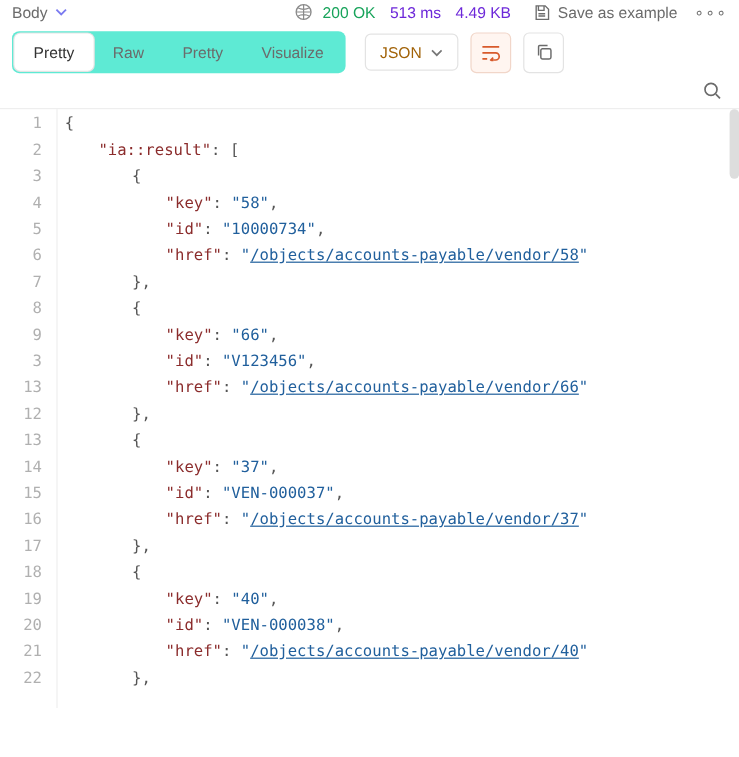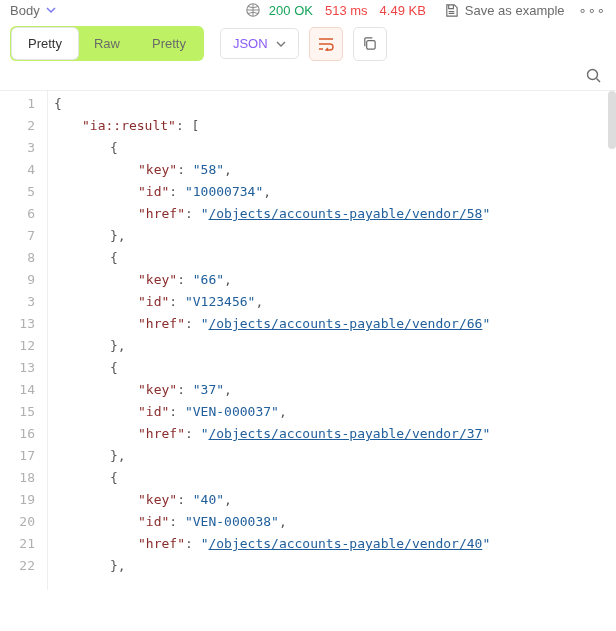--- a/index.html
+++ b/index.html
@@ -21,39 +21,39 @@
     display: inline-flex;
     align-items: center;
     gap: 6px;
     color: #6b6b6b;
     cursor: pointer;
   }
   .body-dd .chev { color: #7a7af0; }
   .spacer { flex: 1; }
   .net-icon { color: #8a8a8a; display:inline-flex; }
   .status-code { color: #17a35a; font-weight: 500; }
-  .metric { color: #ef4444; margin-left: 4px; }
+  .metric { color: #6d28d9; margin-left: 4px; }
   .save-ex {
     display: inline-flex;
     align-items: flex-end;
     gap: 6px;
     color: #6b6b6b;
     margin-left: 10px;
     cursor: pointer;
   }
   .more { color: #6b6b6b; margin-left: 6px; cursor:pointer; letter-spacing:1px;}
   .tab-row {
     display: flex;
     align-items: center;
     padding: 6px 10px 0 10px;
     gap: 2px;
   }
   .tabs {
     display: inline-flex;
-    background: #bef264;
+    background: #5eead4;
     border-radius: 6px;
     padding: 2px;
   }
   .tab {
     padding: 8px 16px;
     color: #6b6b6b;
     cursor: pointer;
     border-radius: 5px;
     font-size: 13px;
   }
@@ -62,21 +62,21 @@
     color: #333;
     box-shadow: 0 0 0 1px #e3e3e3;
   }
   .fmt-dd {
     display: inline-flex;
     align-items: center;
     gap: 8px;
     border: 1px solid #e3e3e3;
     border-radius: 5px;
     padding: 7px 12px;
-    color: #8b5cf6;
+    color: #a16207;
     margin-left: 14px;
     cursor: pointer;
   }
   .icon-btn {
     display: inline-flex;
     align-items: center;
     justify-content: center;
     width: 34px;
     height: 34px;
     border: 1px solid #e3e3e3;
@@ -158,20 +158,21 @@
     <span>Save as example</span>
   </span>
   <span class="more">∘∘∘</span>
 </div>
 
 <div class="tab-row">
   <div class="tabs">
     <div class="tab active">Pretty</div>
     <div class="tab">Raw</div>
     <div class="tab">Pretty</div>
+    <div class="tab">Visualize</div>
   </div>
   <div class="fmt-dd">
     <span>JSON</span>
     <span>
       <svg width="10" height="10" viewBox="0 0 10 10">
           <path d="M1 3 L5 7 L9 3" fill="none" stroke="#777" stroke-width="1.4"></path>
         </svg>
     </span>
   </div>
   <div class="icon-btn wrap-active">

